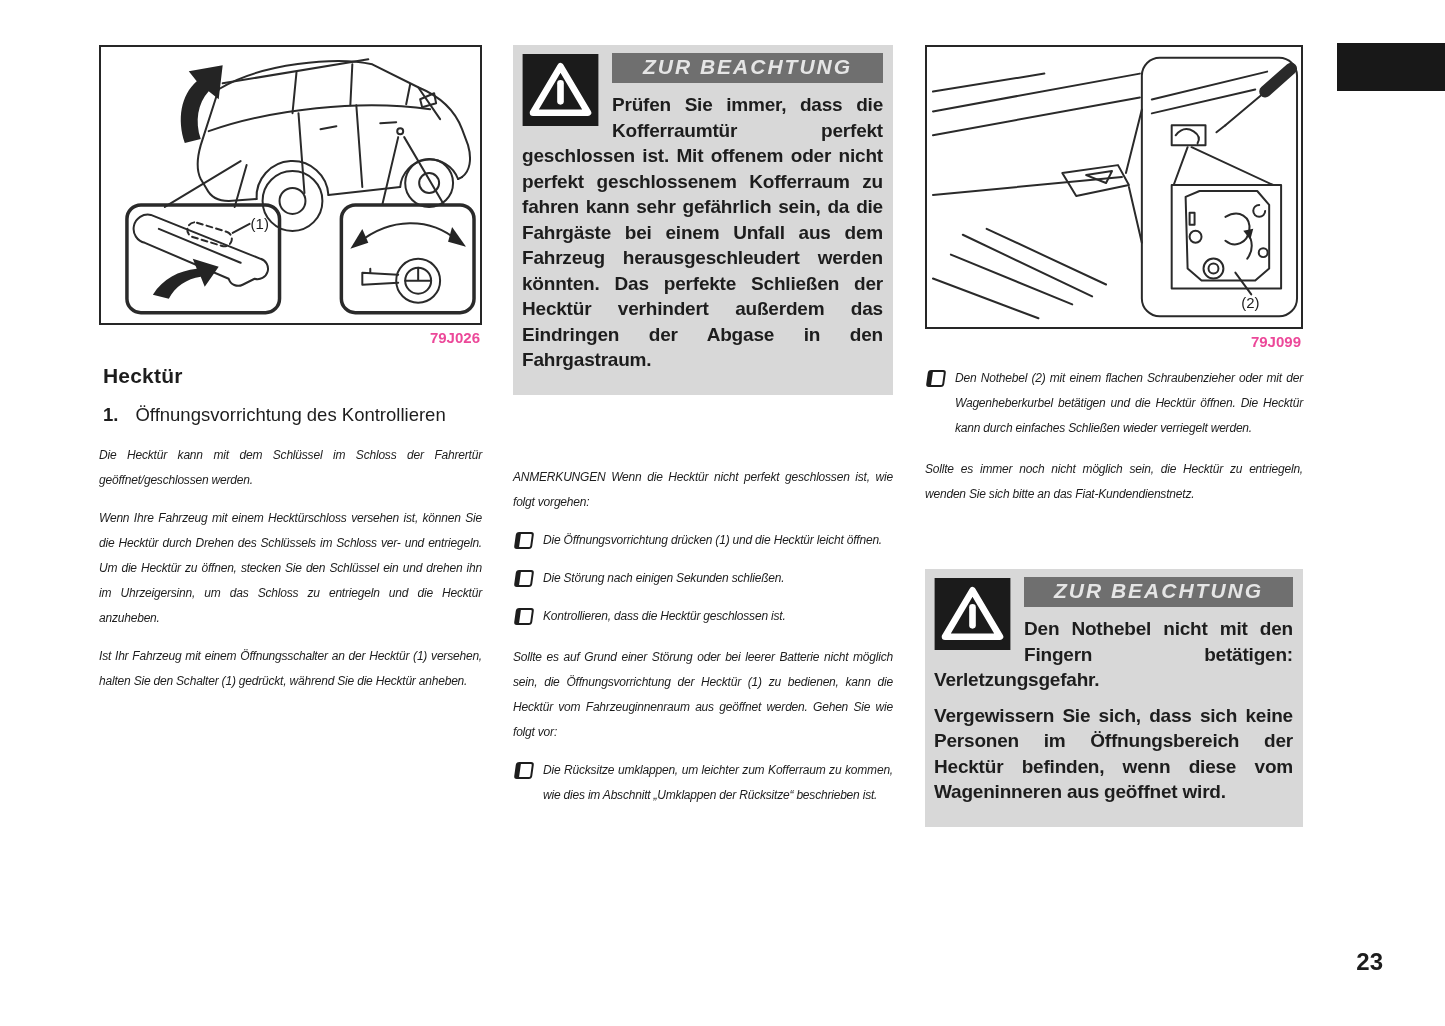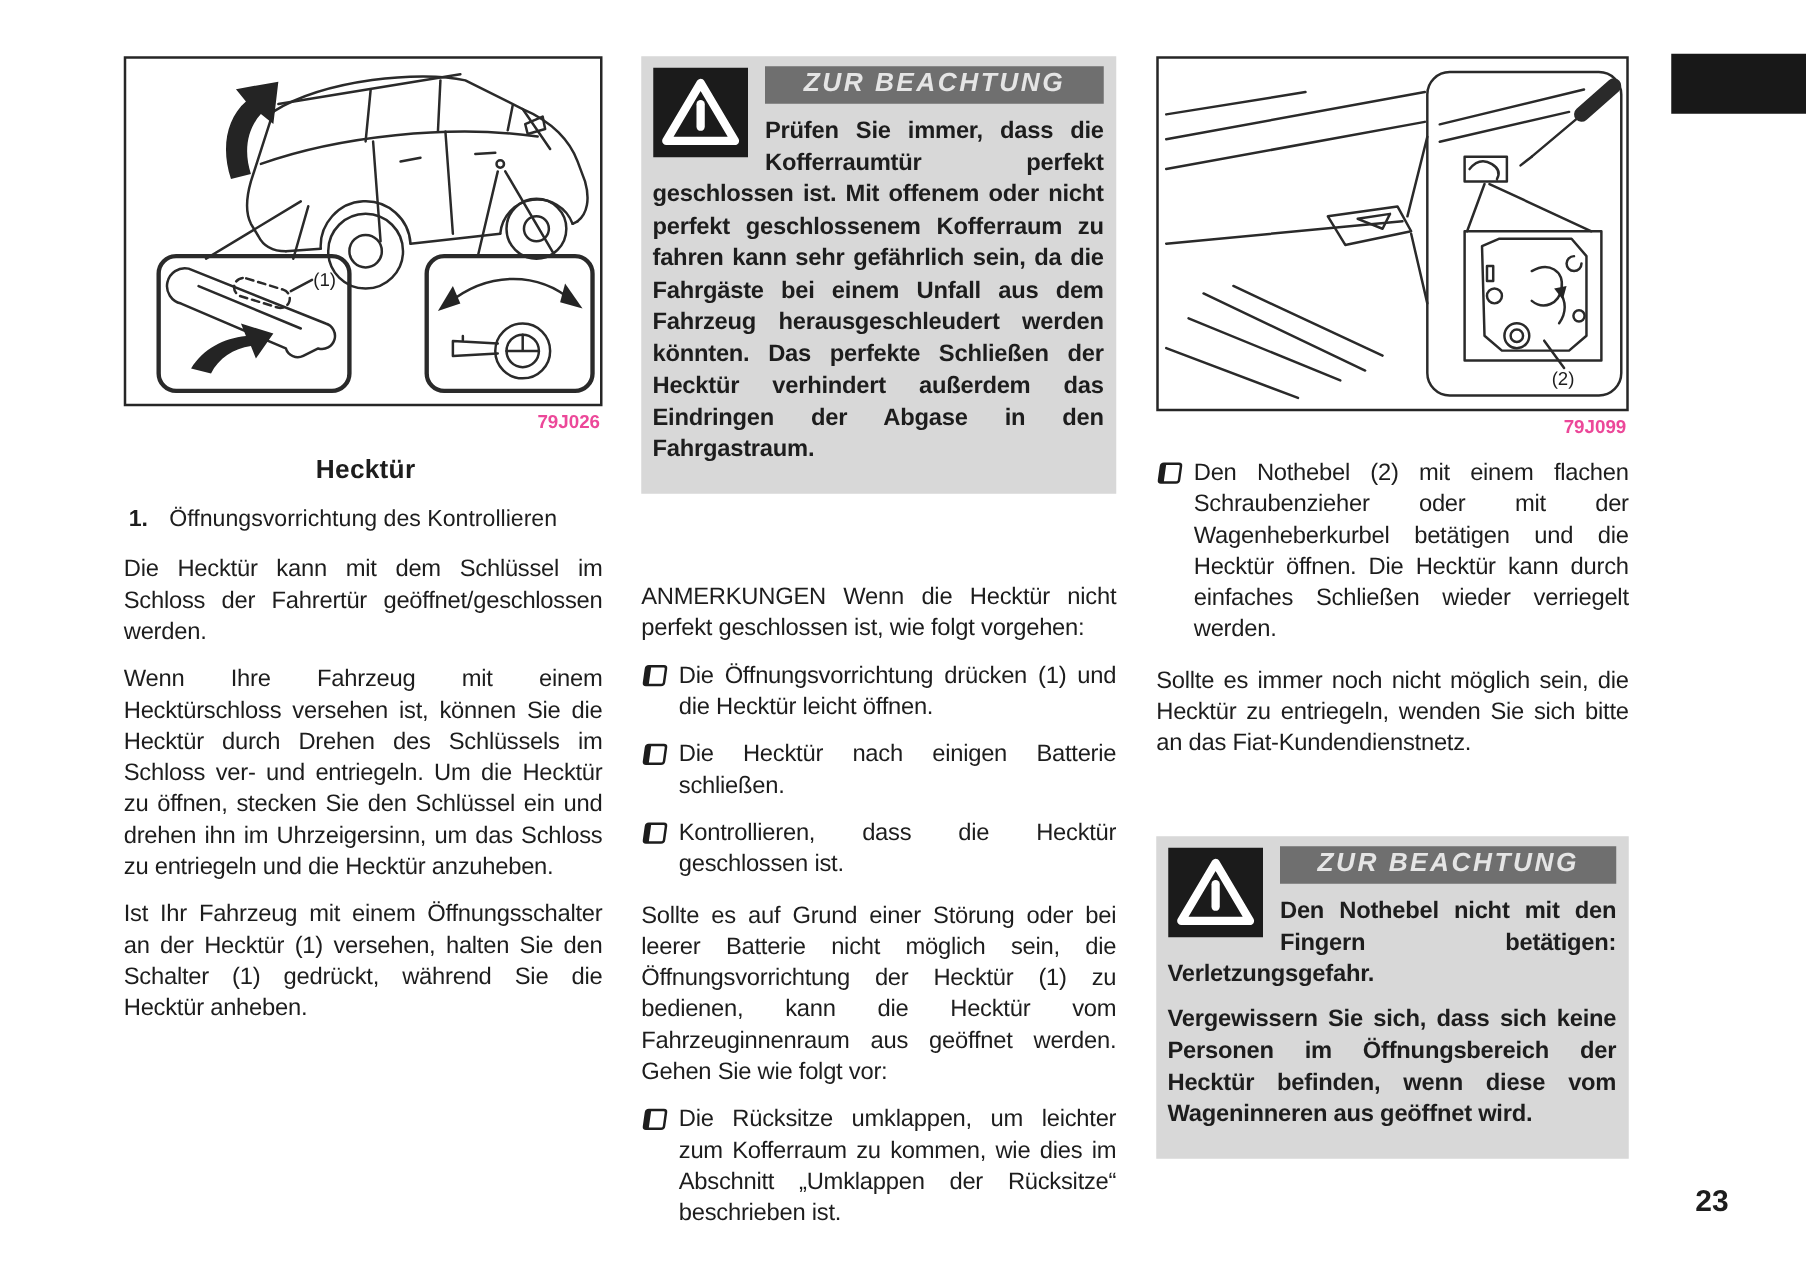--- a/index.html
+++ b/index.html
@@ -12,28 +12,28 @@
 
   .col { position:absolute; top:45px; }
   .col-left  { left:99px;  width:383px; }
   .col-mid   { left:513px; width:380px; }
   .col-right { left:925px; width:378px; }
 
   .fig-frame { margin:0; border:2px solid #262626; background:#fff; }
   .fig-frame svg { display:block; }
   .fig-caption { text-align:right; font-size:15px; font-weight:bold; margin:4px 2px 0 0; color:#ec4899; }
 
-  h2.heading { font-size:21px; font-weight:bold; margin:18px 0 0 4px; letter-spacing:.2px;text-align:center; }
+  h2.heading { font-size:21px; font-weight:bold; margin:18px 0 0 4px; letter-spacing:.2px; }
 
   .num-item { display:flex; gap:17px; margin:14px 0 0 4px; font-size:18.5px; line-height:25px; }
   .num-item .num { font-weight:bold; }
 
   p.body, .bullet-item {
-    font-size:19px; line-height:25px; letter-spacing:-0.2px;
-    text-align:justify; margin:0 0 13px 0; hyphens:auto; -webkit-hyphens:auto;
+    font-size:12px; line-height:25px; letter-spacing:-0.2px;
+    text-align:justify; margin:0 0 13px 0; hyphens:auto;font-style:italic; -webkit-hyphens:auto;
   }
   .bullet-item { position:relative; padding-left:30px; }
   .bullet-glyph {
     position:absolute; left:2px; top:4px; width:11px; height:13px;
     border:2.5px solid #1d1d1d; border-left-width:5px; border-radius:3px;
     transform:skewX(-8deg);
   }
 
   .warnbox { background:#d8d8d8; padding:8px 10px 12px 9px; box-sizing:border-box; }
   .warnbox-top { min-height:322px; }
@@ -141,21 +141,21 @@
     </div>
 
     <p class="body intro-gap">ANMERKUNGEN Wenn die Hecktür nicht perfekt geschlossen ist, wie folgt vorgehen:</p>
 
     <div class="bullet-item">
       <span class="bullet-glyph"></span>
       <span>Die Öffnungsvorrichtung drücken (1) und die Hecktür leicht öffnen.</span>
     </div>
     <div class="bullet-item">
       <span class="bullet-glyph"></span>
-      <span>Die Hecktür nach einigen Batterie schließen.</span>
+      <span>Die Störung nach einigen Sekunden schließen.</span>
     </div>
     <div class="bullet-item">
       <span class="bullet-glyph"></span>
       <span>Kontrollieren, dass die Hecktür geschlossen ist.</span>
     </div>
 
     <p class="body para-gap">Sollte es auf Grund einer Störung oder bei leerer Batterie nicht möglich sein, die Öffnungsvorrichtung der Hecktür (1) zu bedienen, kann die Hecktür vom Fahrzeuginnenraum aus geöffnet werden. Gehen Sie wie folgt vor:</p>
 
     <div class="bullet-item">
       <span class="bullet-glyph"></span>

